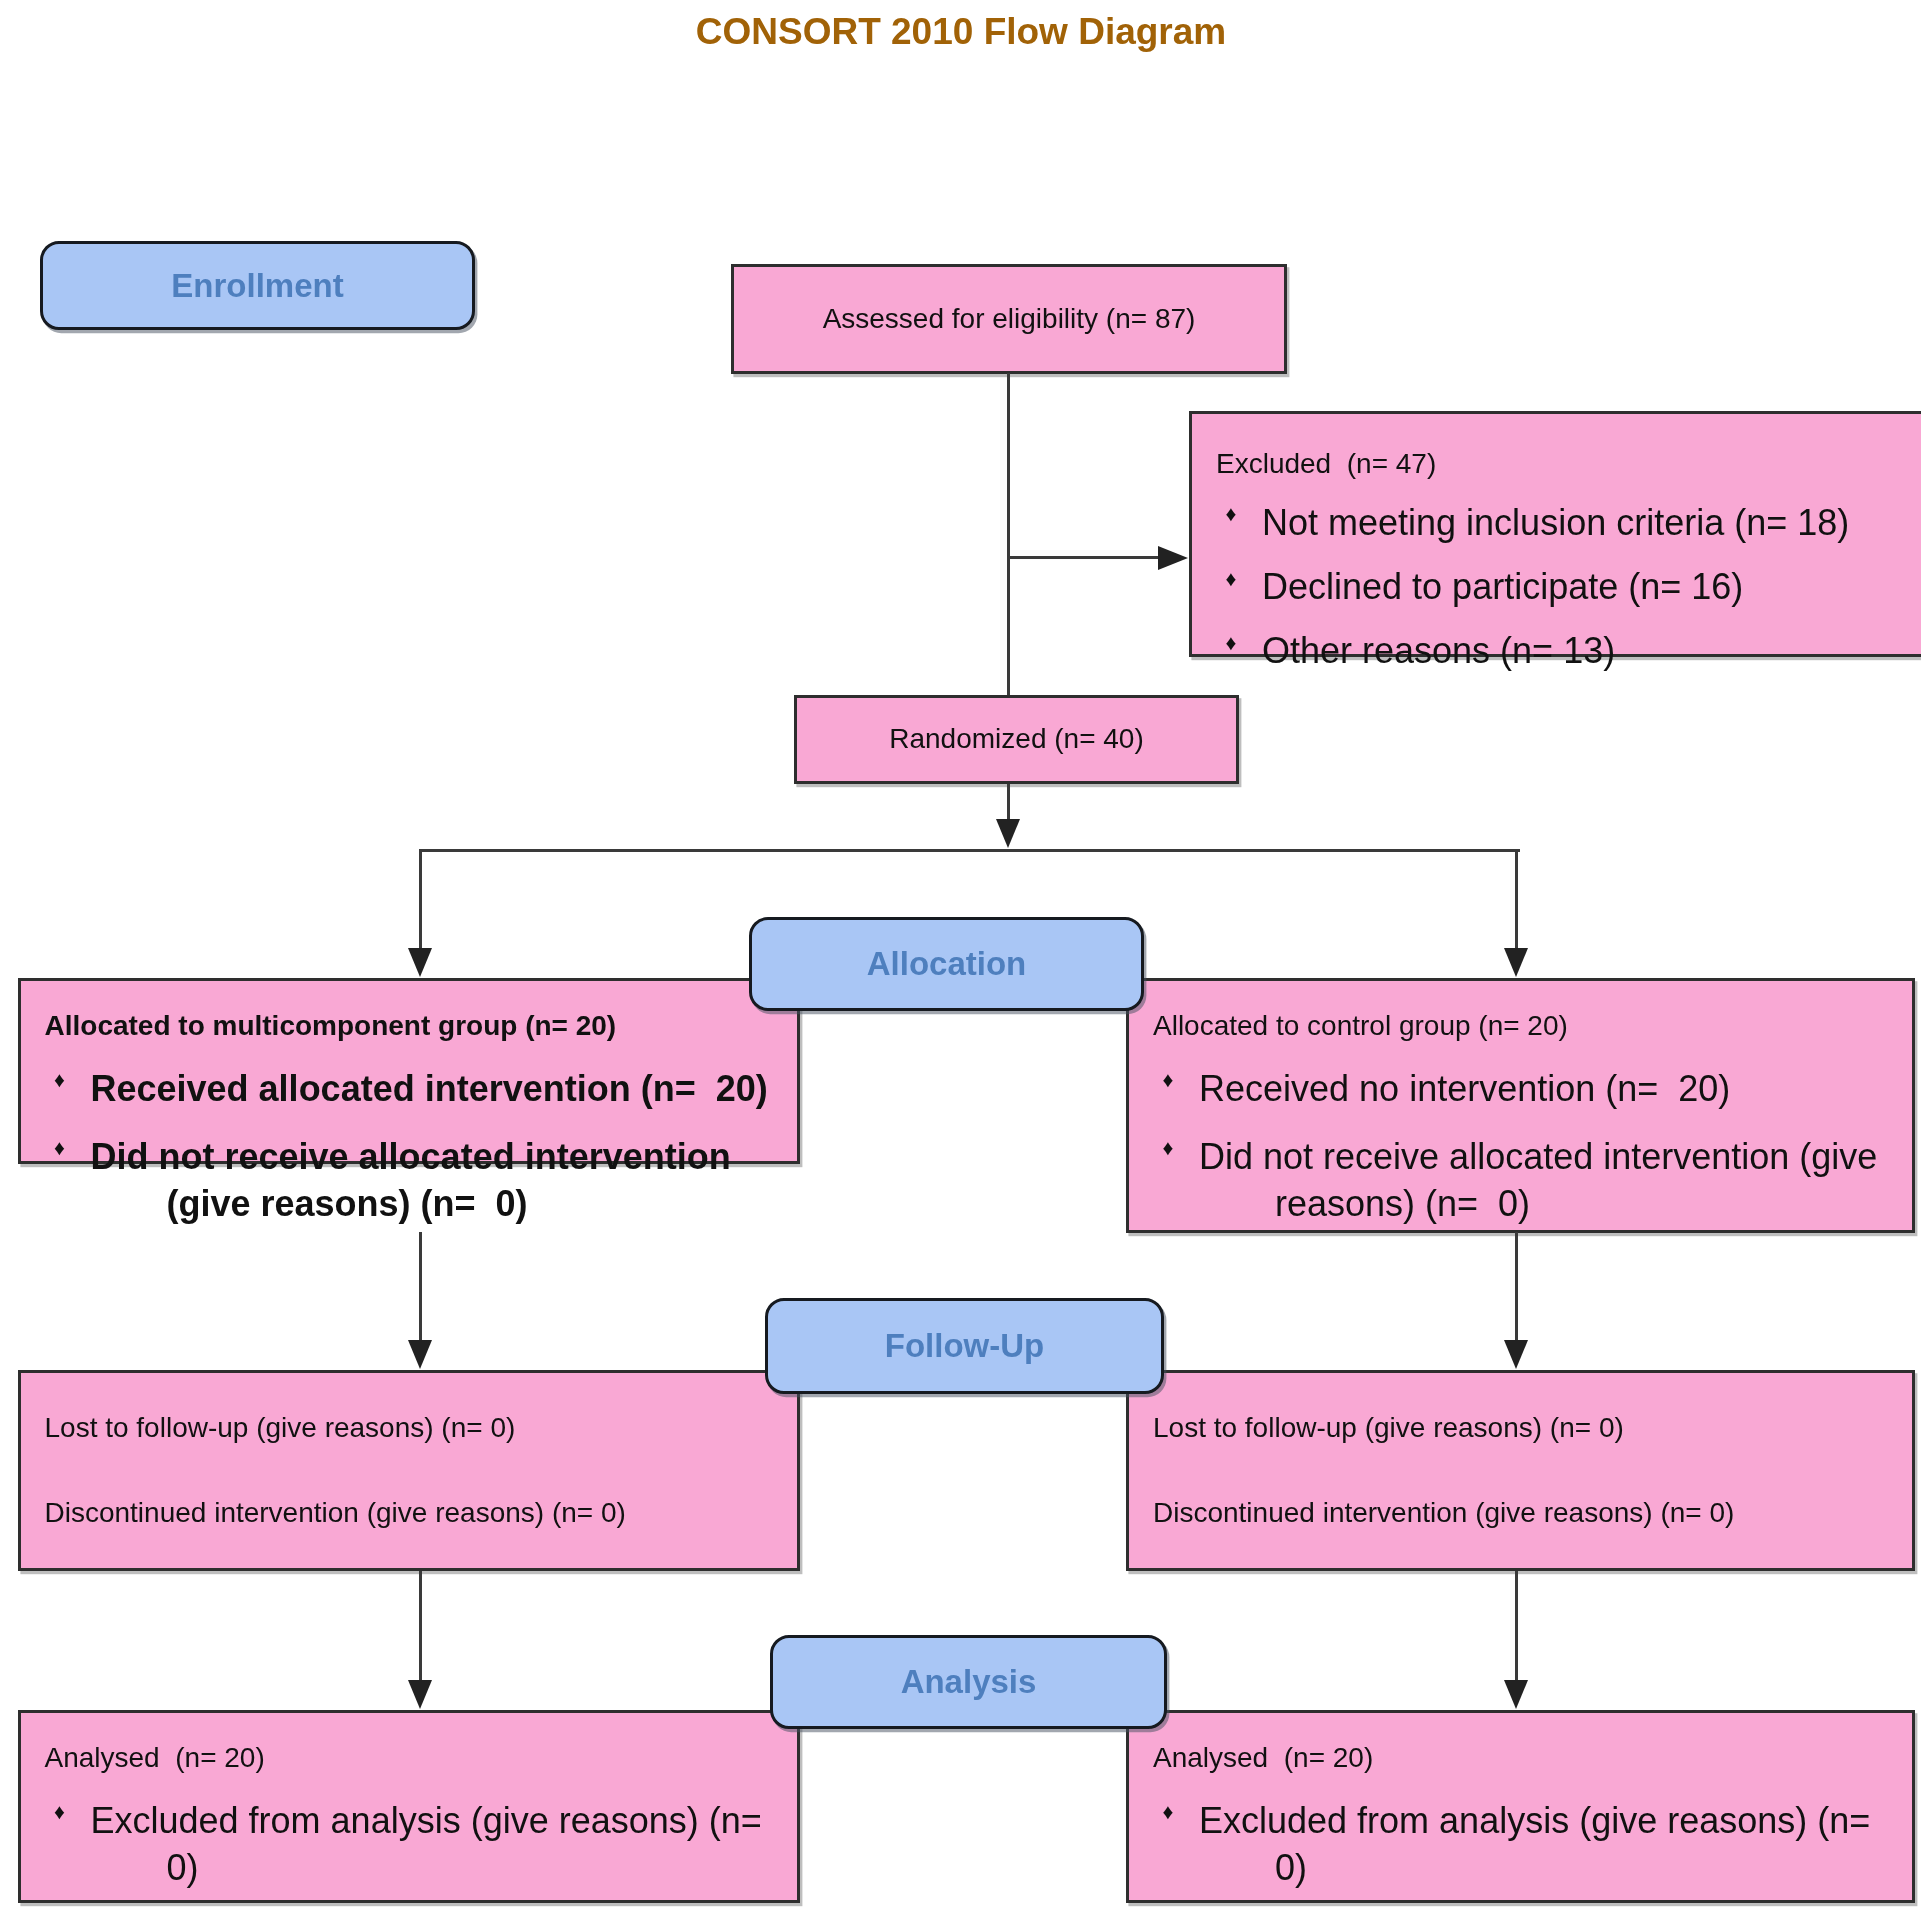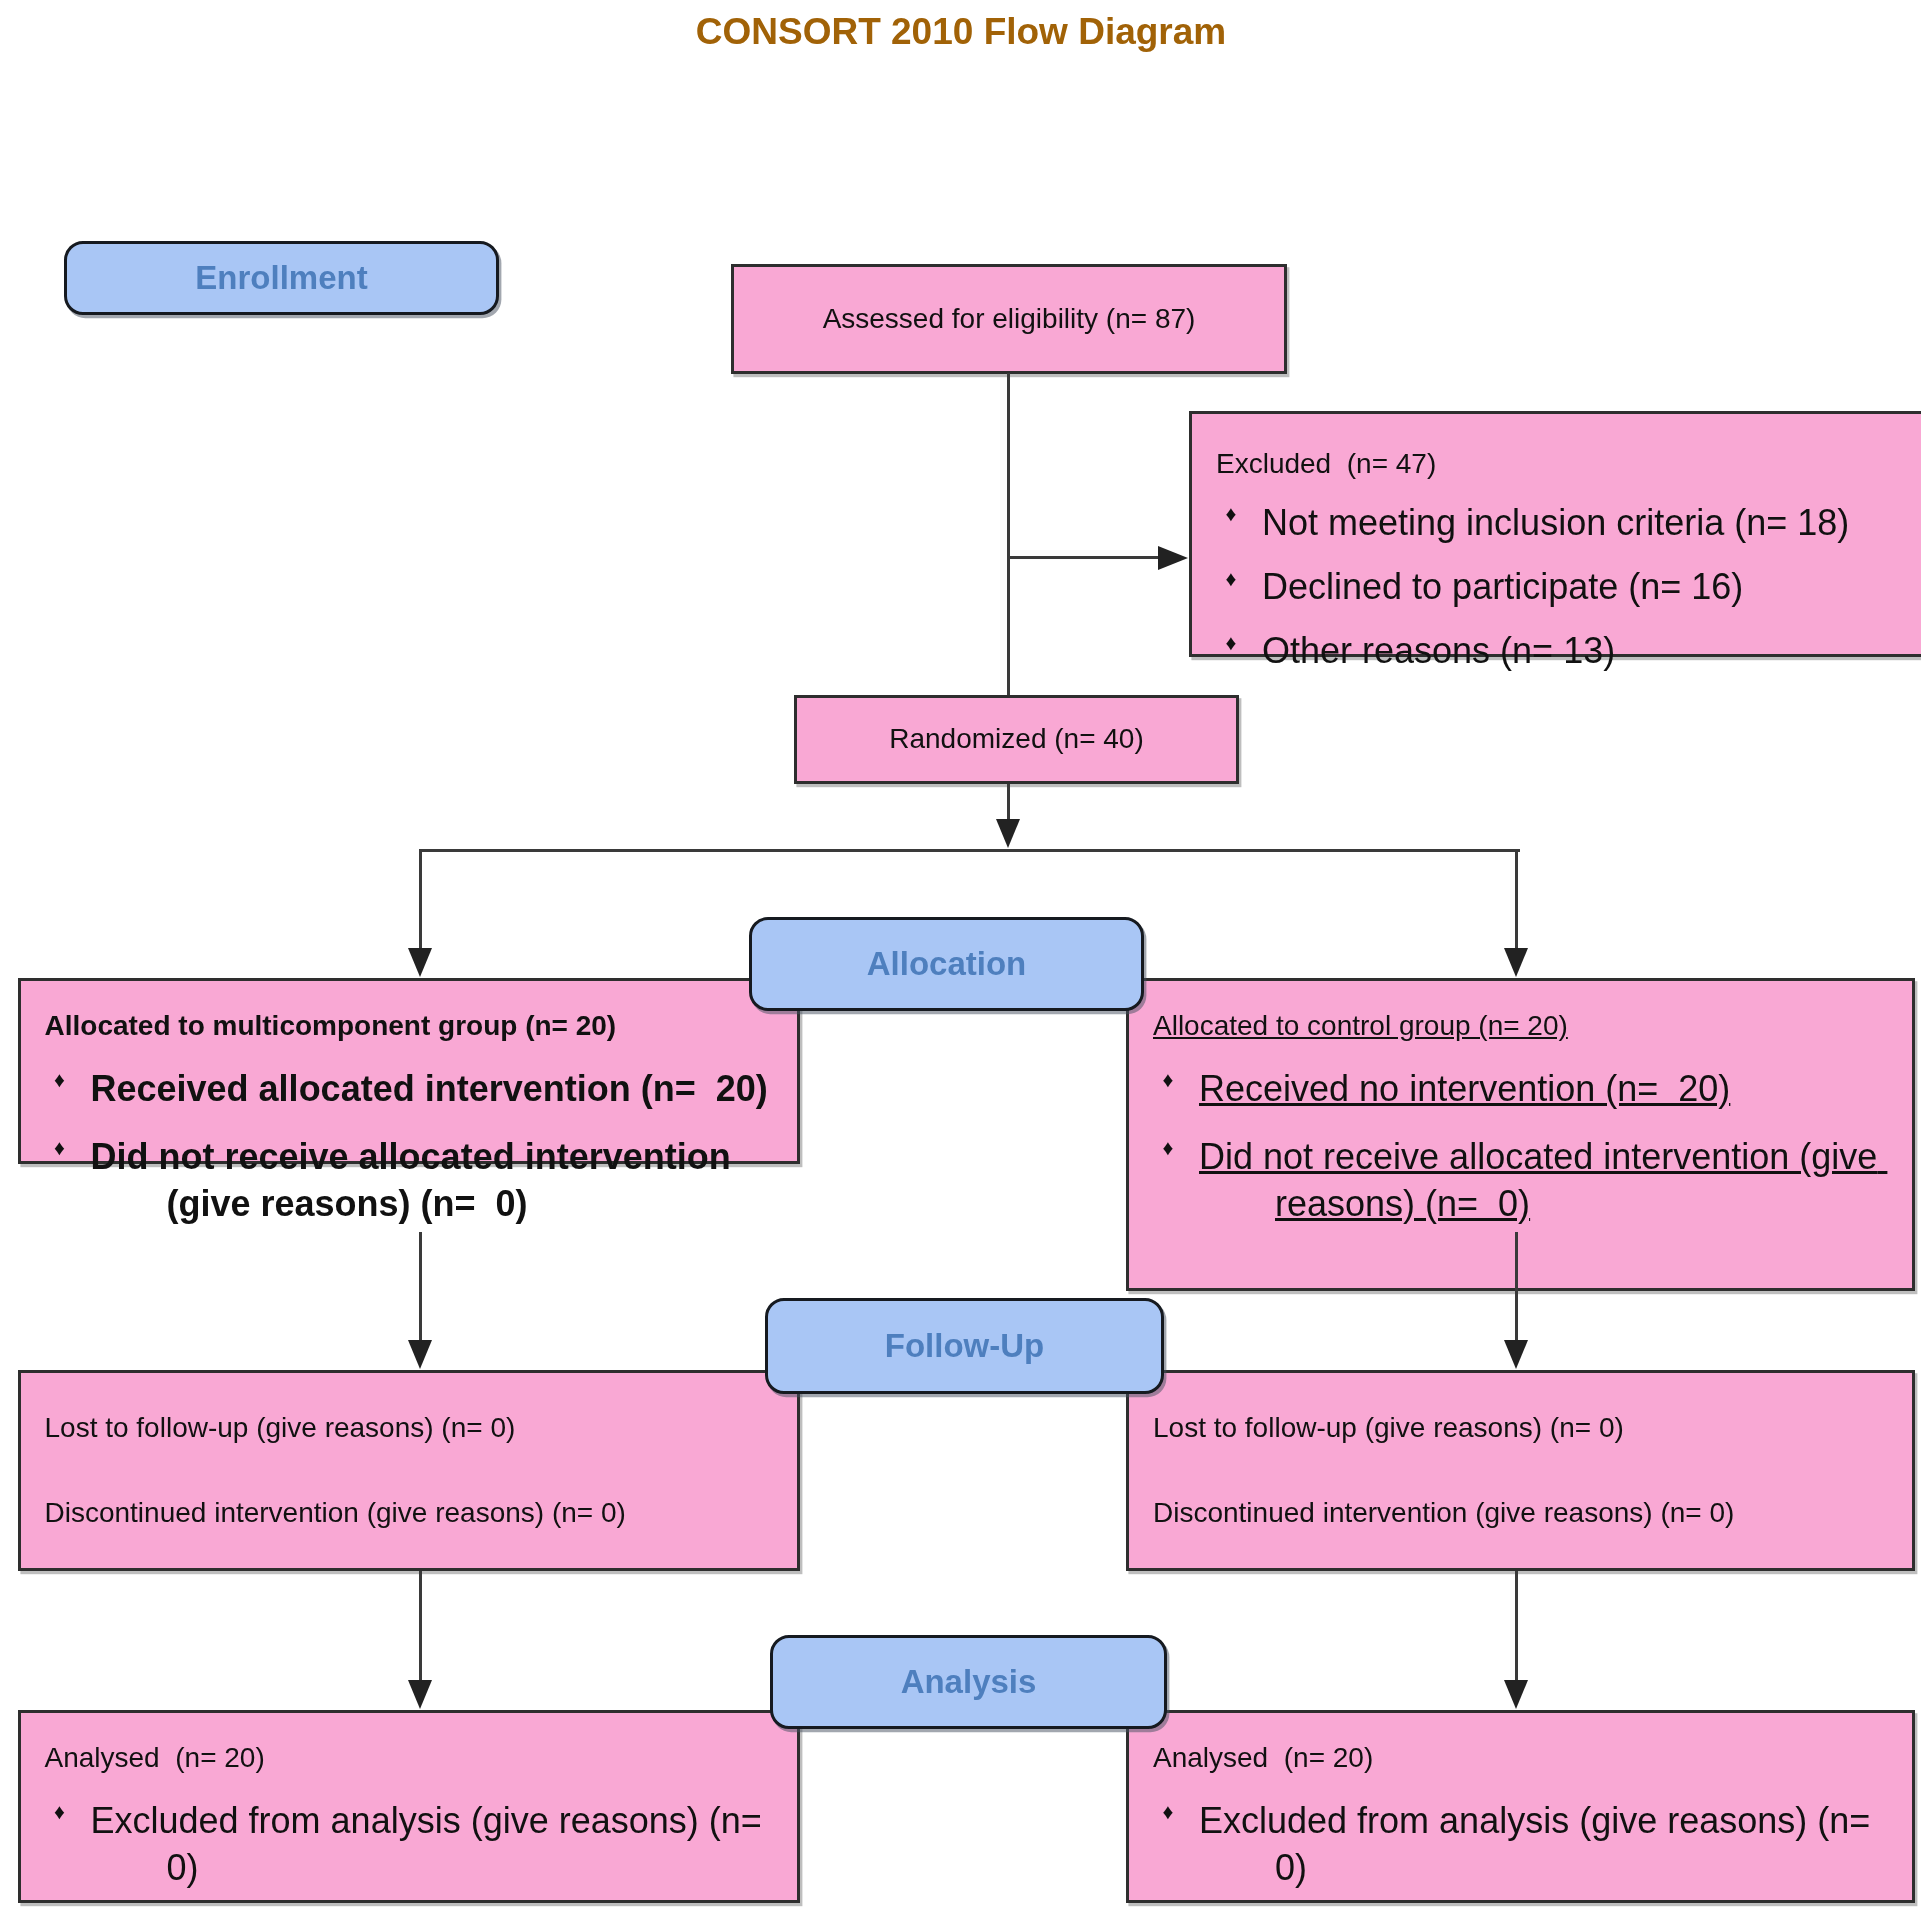--- a/index.html
+++ b/index.html
@@ -43,28 +43,28 @@
     position:absolute;width:0;height:0;
     border-left:12.7px solid transparent;border-right:12.7px solid transparent;
     border-top:29px solid #222;
   }
   .arrow-right{
     position:absolute;width:0;height:0;
     border-top:12px solid transparent;border-bottom:12px solid transparent;
     border-left:30px solid #222;
   }
   
-  .stage-enrollment{left:64px;top:241px;width:435px;height:74px;}
+  .stage-enrollment{left:40px;top:241px;width:435px;height:89px;}
   .box-assessed{left:731px;top:264px;width:556px;height:110px;}
   .box-excluded{left:1189px;top:411px;width:735px;height:246px;padding-top:32px;}
   .box-excluded .bullet-item{margin-top:17.5px;}
   .box-randomized{left:794px;top:695px;width:445px;height:89px;align-items:center;}
   .stage-allocation{left:749px;top:917px;width:395px;height:94px;}
   .box-alloc-left{left:17.5px;top:978px;width:782px;height:186px;font-weight:bold;}
-  .box-alloc-right{left:1126px;top:978px;width:789px;height:313px;text-decoration:underline;}
+  .box-alloc-right{left:1126px;top:978px;width:789px;height:255px;}
   .stage-followup{left:765px;top:1298px;width:399px;height:96px;}
   .box-fu-left{left:17.5px;top:1370px;width:782px;height:201px;padding-top:37px;}
   .box-fu-right{left:1126px;top:1370px;width:789px;height:201px;padding-top:37px;}
   .stage-analysis{left:770px;top:1635px;width:397px;height:94px;}
   .box-an-left{left:17.5px;top:1710px;width:782px;height:193px;}
   .box-an-right{left:1126px;top:1710px;width:789px;height:193px;}
 </style>
 </head>
 <body>
 

